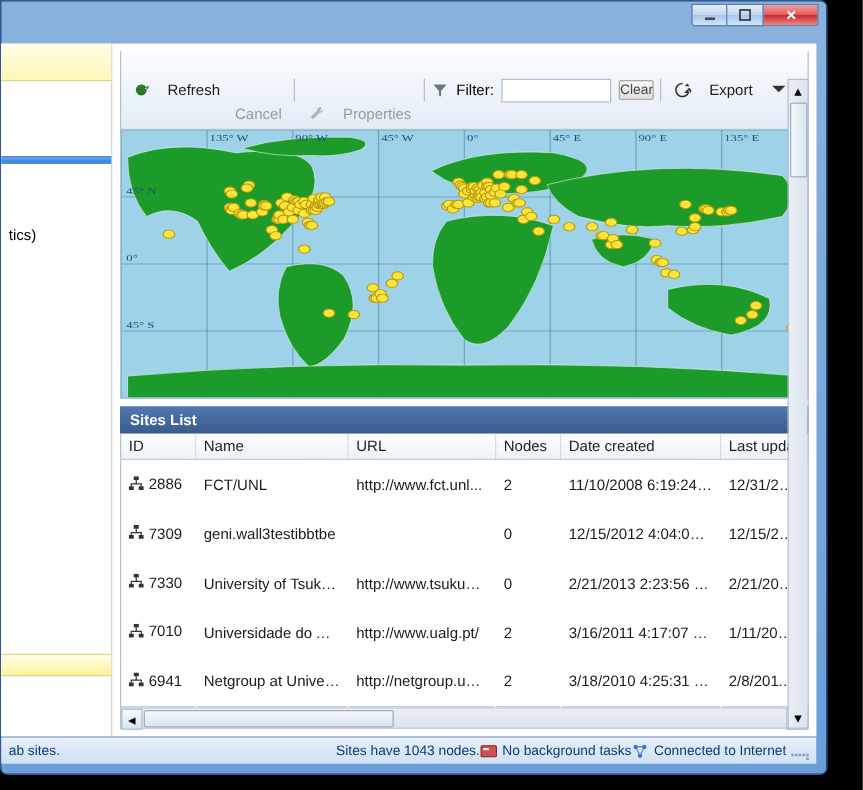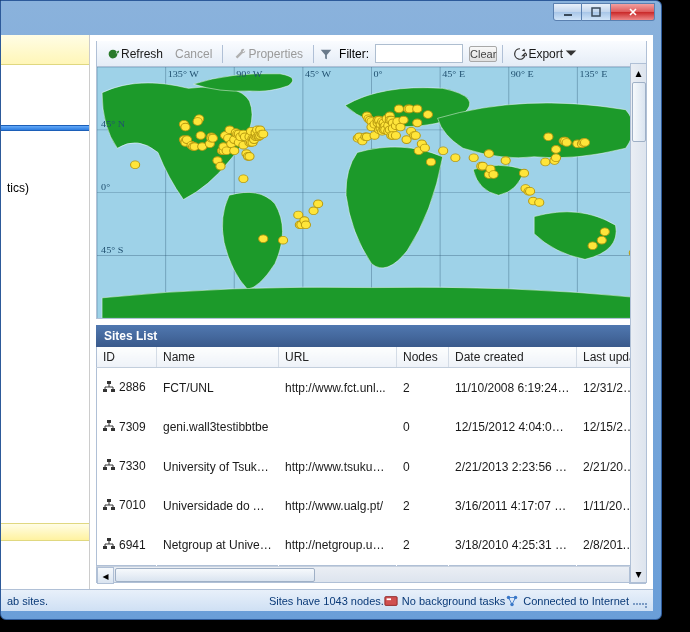--- a/index.html
+++ b/index.html
@@ -54,24 +54,24 @@
   }
   .panel-hdr {
     background: linear-gradient(#5078b0,#3a5a8c); color:#fff; font-weight: bold;
     padding: 4px 8px; font-size: 12px;
   }
   .toolbar {
     background: linear-gradient(#fafcff,#e4ecf6); border: 1px solid #b0c0d6; border-top:none;
     padding: 3px 4px; display:flex; align-items:center; gap:2px;
   }
   .tbtn {
-    display:flex; align-items:center; gap:1px; padding: 2px 5px; border-radius:2px;
+    display:flex; align-items:center; gap:14px; padding: 2px 5px; border-radius:2px;
     color:#1a1a1a; cursor:default;
   }
-  .tbtn.disabled { color:#9a9a9a; }
+  .tbtn.disabled { color:#9a9a9a;margin-top:38px; }
   .tbtn svg { width:14px; height:14px; }
   .sep { width:1px; height:18px; background:#b0c0d6; margin:0 3px; }
   .filter-label { padding:0 4px; }
   .filter-input {
     width: 88px; height:19px; border:1px solid #aebed0; background:#fff; padding:0 4px; font-size:12px;
   }
   .clear-btn {
     margin-left:4px; padding:1px 0; background:linear-gradient(#f8f8f8,#e0e0e0);
     border:1px solid #a8a8a8; border-radius:2px; font-size:11px; color:#444;
   }

